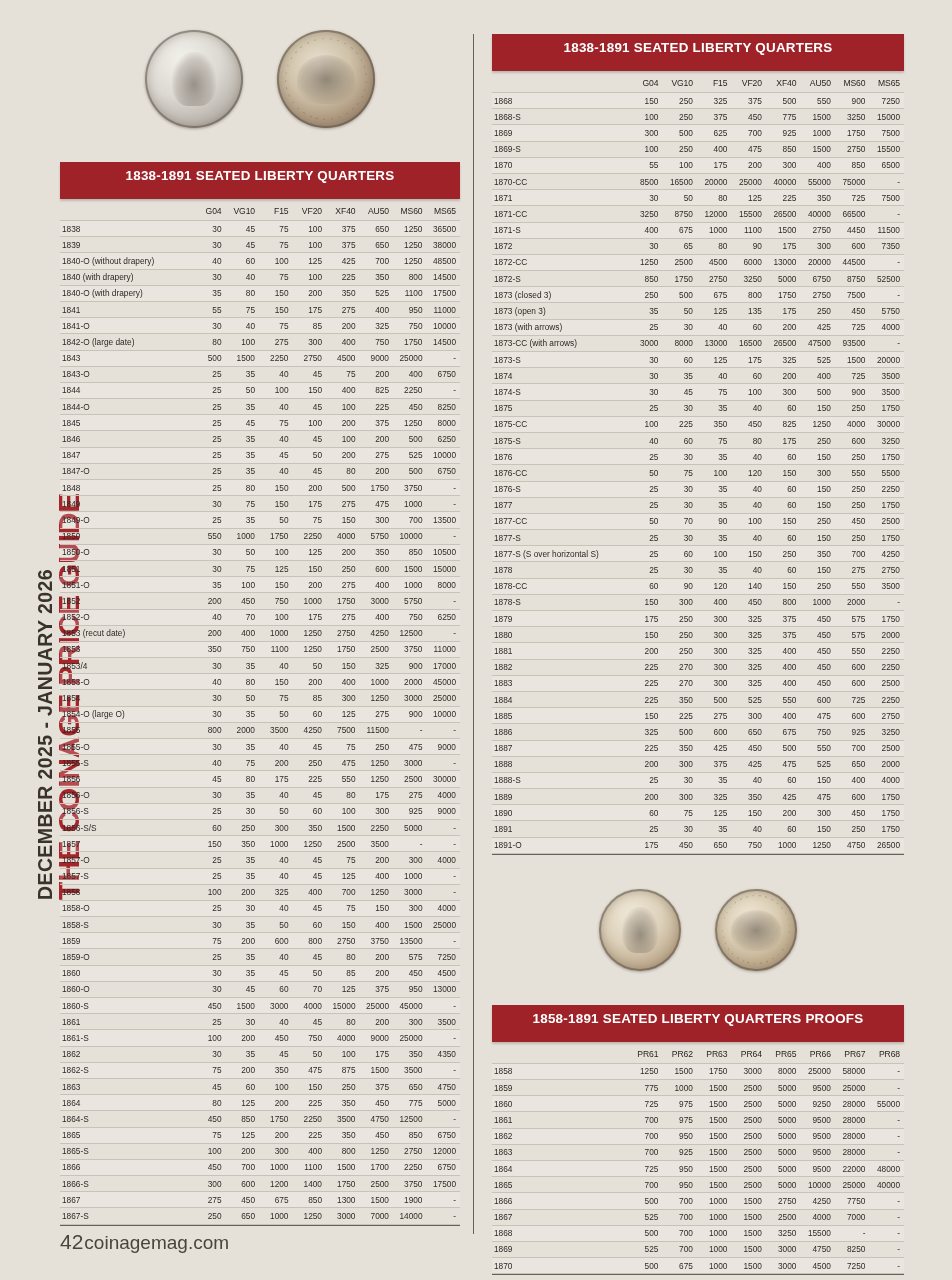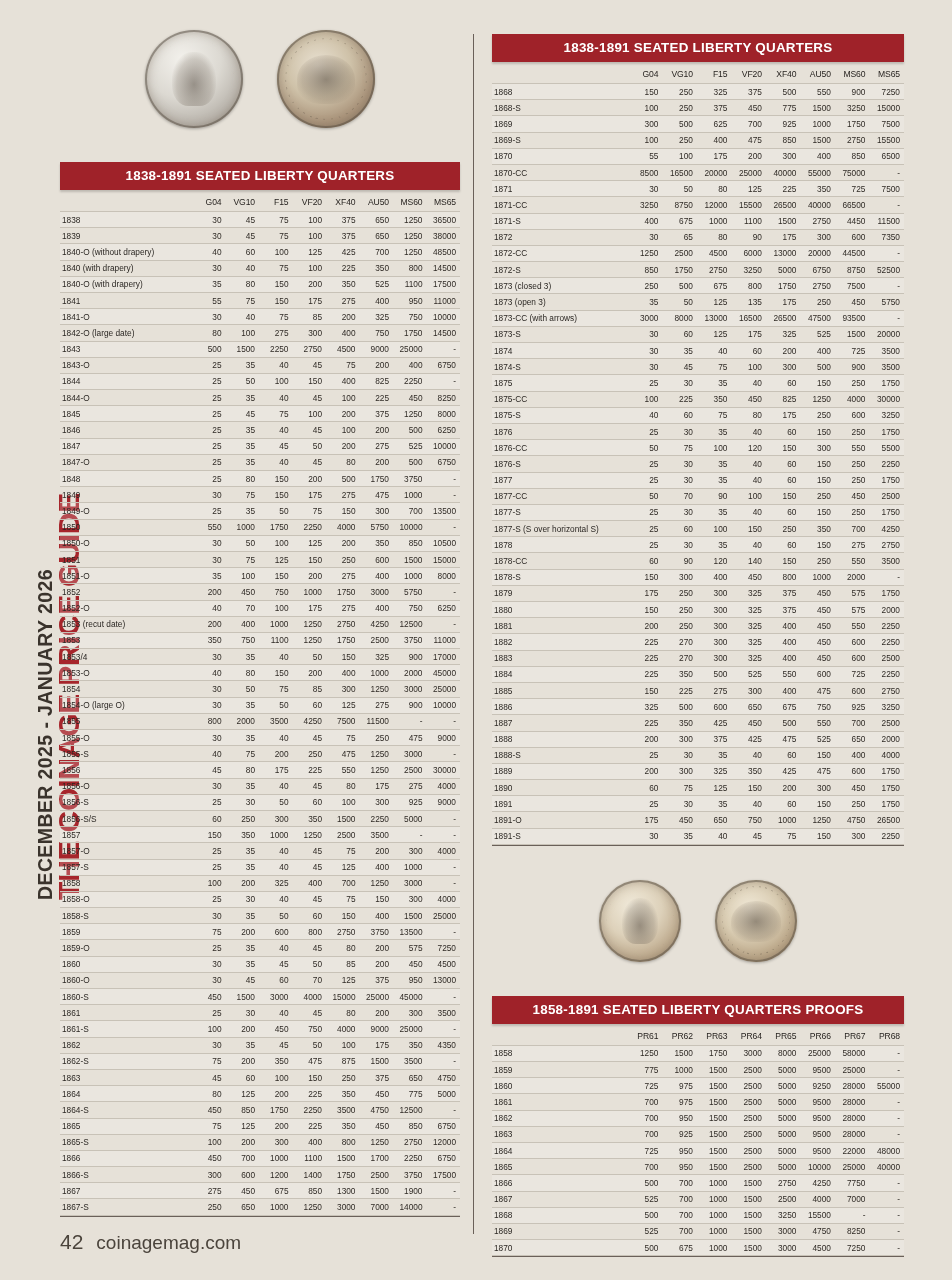--- a/index.html
+++ b/index.html
@@ -114,21 +114,21 @@
   }
 
   
   .tbl-title{
     background:#9f2229;
     color:#fff;
     text-align:center;
     font-weight:700;
     font-size:13.4px;
     letter-spacing:.25px;
-    padding:6px 0 7px;
+    padding:6px 0 16px;
     box-shadow:0 2px 2px rgba(0,0,0,.18);
   }
   table.price{
     width:100%;
     border-collapse:collapse;
     font-size:8.3px;
     table-layout:fixed;
   }
   table.price th{
     font-size:8.6px;
@@ -155,21 +155,21 @@
   col.w-year{width:33%;}
   col.w-val{width:8.375%;}
 
   .tbl-end{height:1px;background:#6a6059;margin-top:0;}
 
   .gap-lg{height:34px;}
 
   
   .footer{
     position:absolute;left:60px;bottom:26px;
-    display:flex;align-items:baseline;gap:13px;
+    display:flex;align-items:baseline;gap:1px;
     color:#4b443c;
   }
   .footer .pg{font-size:21px;font-weight:400;}
   .footer .site{font-size:19px;font-weight:400;text-align:right;}
 </style>
 </head>
 <body>
 
 <div class="page">
 
@@ -1097,20 +1097,31 @@
             <td>35</td>
             <td>50</td>
             <td>125</td>
             <td>135</td>
             <td>175</td>
             <td>250</td>
             <td>450</td>
             <td>5750</td>
           </tr>
           <tr>
+            <td class="c-year">1873 (with arrows)</td>
+            <td>25</td>
+            <td>30</td>
+            <td>40</td>
+            <td>60</td>
+            <td>200</td>
+            <td>425</td>
+            <td>725</td>
+            <td>4000</td>
+          </tr>
+          <tr>
             <td class="c-year">1873-CC (with arrows)</td>
             <td>3000</td>
             <td>8000</td>
             <td>13000</td>
             <td>16500</td>
             <td>26500</td>
             <td>47500</td>
             <td>93500</td>
             <td>-</td>
           </tr>
@@ -1447,31 +1458,20 @@
           <tr>
             <td class="c-year">1891-O</td>
             <td>175</td>
             <td>450</td>
             <td>650</td>
             <td>750</td>
             <td>1000</td>
             <td>1250</td>
             <td>4750</td>
             <td>26500</td>
-          </tr>
-          <tr>
-            <td class="c-year">1891-S</td>
-            <td>30</td>
-            <td>35</td>
-            <td>40</td>
-            <td>45</td>
-            <td>75</td>
-            <td>150</td>
-            <td>300</td>
-            <td>2250</td>
           </tr>
         </tbody>
     </table>
     <div class="tbl-end"></div>
 
     <div class="gap-lg"></div>
 
     <div class="coins">
       <div class="coin coin-obv-2">
         <div class="field"></div>

